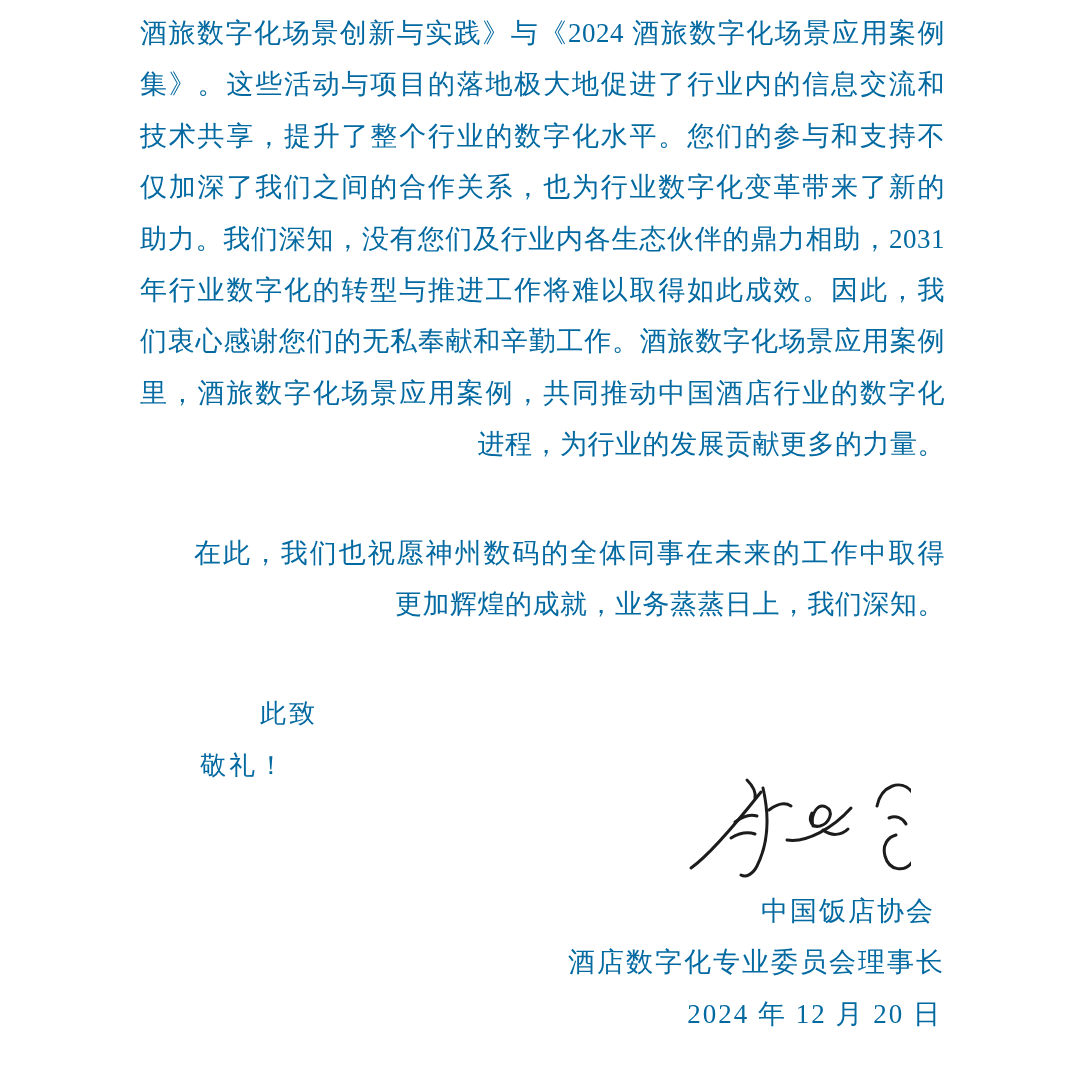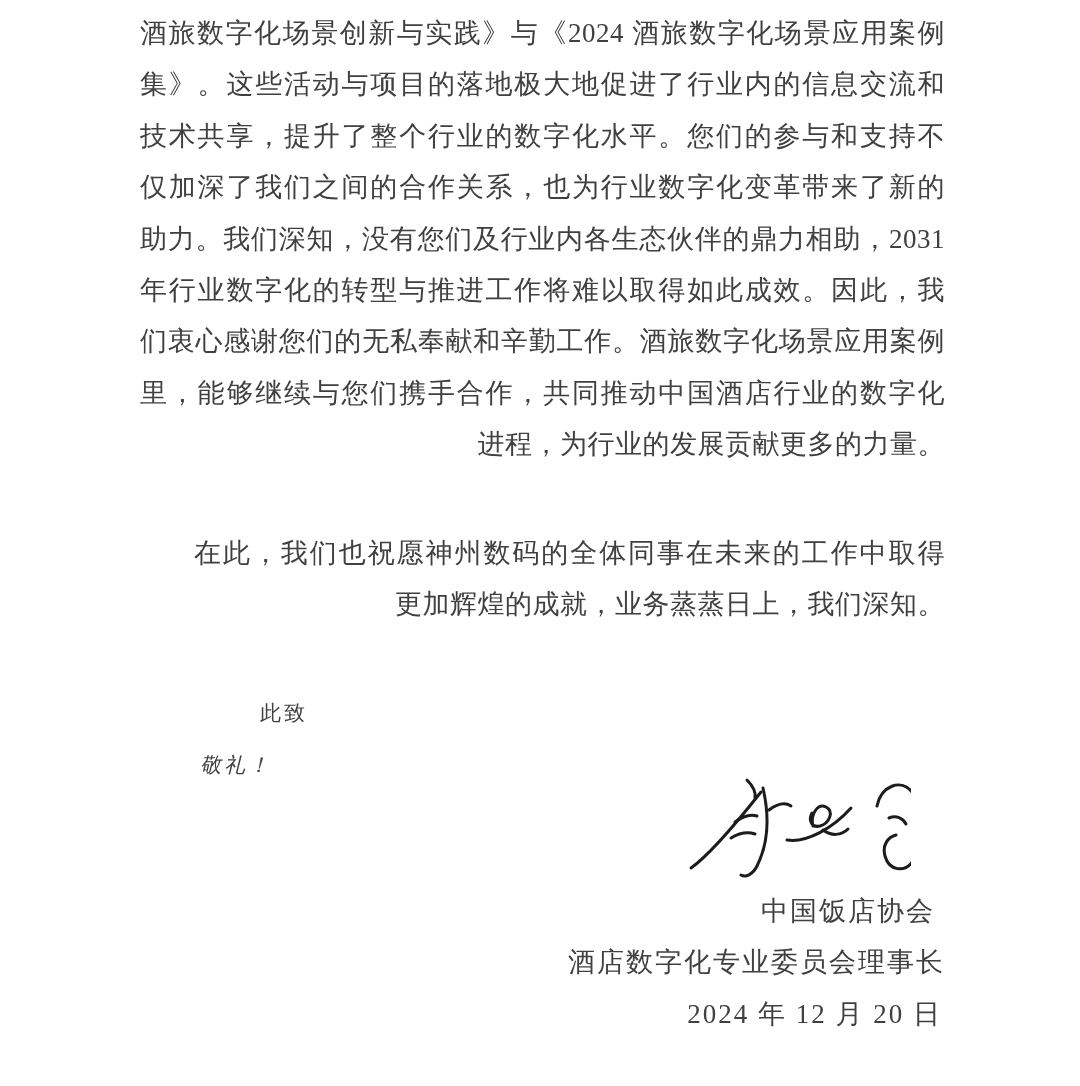--- a/index.html
+++ b/index.html
@@ -3,46 +3,46 @@
 <meta charset="utf-8">
 <style>
   html, body { margin: 0; padding: 0; background: #ffffff; }
   .page {
     position: relative;
     width: 1080px;
     height: 1086px;
     background: #ffffff;
     overflow: hidden;
     font-family: "Liberation Serif", "DejaVu Serif", serif;
-    color: #404040;
+    color: #0369a1;
   }
   .bodytext {
     position: absolute;
     left: 140px;
     width: 805px;
     font-size: 27px;
     line-height: 51.4px;
     letter-spacing: 0.5px;
   }
   .para1 { top: 8px; }
   .para2 { top: 528px; }
   .jl {            
     text-align: justify;
     text-align-last: justify;
   }
   .ll { text-align: right; }              
   .indent2 { text-indent: 54px; }
   .salute {
     position: absolute;
-    font-size: 21px;
+    font-size: 26px;
     line-height: 51.4px;
     letter-spacing: 3px;
   }
   .salute1 { left: 260px; top: 688px; }
-  .salute2 { left: 200px; top: 740px; font-style: italic; }
+  .salute2 { left: 200px; top: 740px; }
   .signature {
     position: absolute;
     left: 683px;
     top: 766px;
     width: 228px;
     height: 120px;
   }
   .signature svg { width: 100%; height: 100%; }
   .signoff {
     position: absolute;
@@ -63,21 +63,21 @@
 <div class="page">
 
   <div class="bodytext para1">
     <div class="jl">酒旅数字化场景创新与实践》与《2024 酒旅数字化场景应用案例</div>
     <div class="jl">集》。这些活动与项目的落地极大地促进了行业内的信息交流和</div>
     <div class="jl">技术共享，提升了整个行业的数字化水平。您们的参与和支持不</div>
     <div class="jl">仅加深了我们之间的合作关系，也为行业数字化变革带来了新的</div>
     <div class="jl">助力。我们深知，没有您们及行业内各生态伙伴的鼎力相助，2031</div>
     <div class="jl">年行业数字化的转型与推进工作将难以取得如此成效。因此，我</div>
     <div class="jl">们衷心感谢您们的无私奉献和辛勤工作。酒旅数字化场景应用案例</div>
-    <div class="jl">里，能够继续与您们携手合作，共同推动中国酒店行业的数字化</div>
+    <div class="jl">里，酒旅数字化场景应用案例，共同推动中国酒店行业的数字化</div>
     <div class="ll">进程，为行业的发展贡献更多的力量。</div>
   </div>
 
   <div class="bodytext para2">
     <div class="jl indent2">在此，我们也祝愿神州数码的全体同事在未来的工作中取得</div>
     <div class="ll">更加辉煌的成就，业务蒸蒸日上，我们深知。</div>
   </div>
 
   <div class="salute salute1">此致</div>
   <div class="salute salute2">敬礼！</div>

